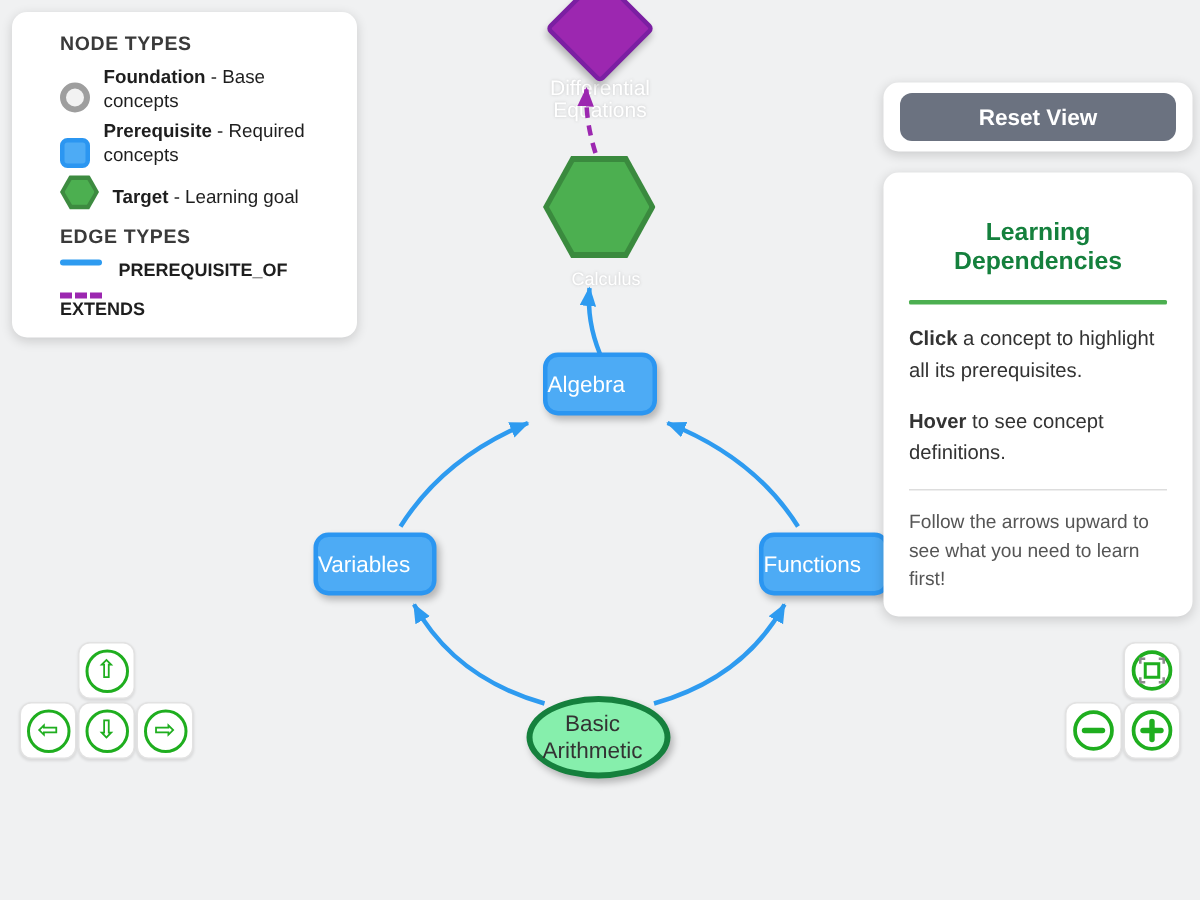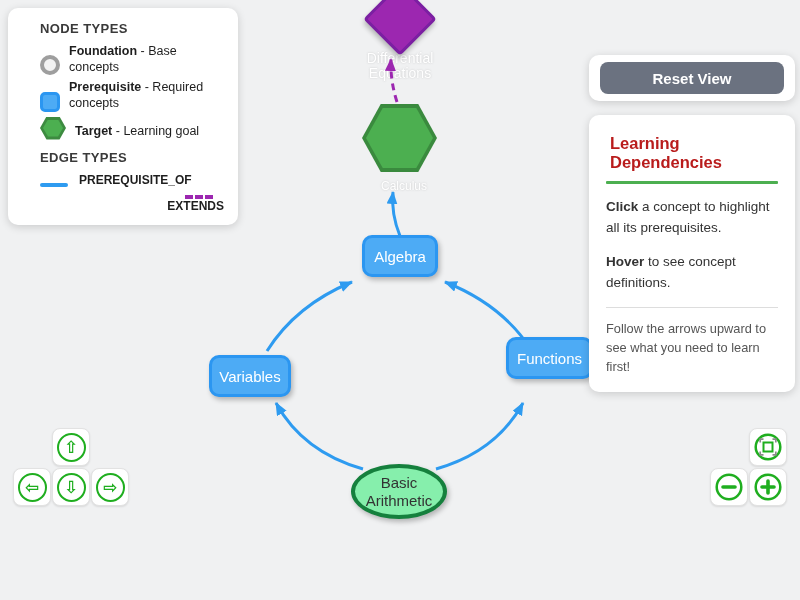--- a/index.html
+++ b/index.html
@@ -13,45 +13,45 @@
   .legend h3{margin:0 0 8px 0;font-size:13px;letter-spacing:.4px;color:#3a3a3a;}
   .legend h3.edge-h{margin-top:10px;}
   .lrow{display:flex;align-items:flex-end;margin-bottom:5px;}
   .lrow .txt{font-size:12.5px;color:#1e1e1e;line-height:1.25;}
   .licon{flex:0 0 auto;margin-right:9px;}
   .ic-circle{width:20px;height:20px;border-radius:50%;background:#f2f2f2;border:4px solid #9e9e9e;box-sizing:border-box;}
   .ic-square{width:20px;height:20px;border-radius:5px;background:#4dabf5;border:3px solid #2b96f1;box-sizing:border-box;}
   .ic-hex{width:26px;height:23px;background:#3d8b40;clip-path:polygon(25% 0,75% 0,100% 50%,75% 100%,25% 100%,0 50%);position:relative;}
   .ic-hex i{position:absolute;inset:3px;background:#4caf50;clip-path:polygon(25% 0,75% 0,100% 50%,75% 100%,25% 100%,0 50%);}
   .ic-diamond{width:17px;height:17px;background:#9c27b0;border:3px solid #7b1fa2;box-sizing:border-box;transform:rotate(45deg);margin:2px 3px 2px 1px;}
-  .erow{display:flex;align-items:flex-end;margin-bottom:8px;}
+  .erow{display:flex;align-items:flex-start;margin-bottom:8px;}
   .erow .lbl{font-weight:bold;font-size:12px;color:#1e1e1e;}
   .sw-solid{width:28px;height:4px;border-radius:2px;background:#2e9bf0;margin-right:11px;}
   .sw-dashed{width:28px;height:0;border-top:4px dashed #9c27b0;margin-right:11px;}
 
   
   .titlebar{position:absolute;left:240px;top:12px;width:330px;height:36px;
     background:rgba(255,255,255,0.9);border-radius:8px;z-index:5;
     box-shadow:0 1px 5px rgba(0,0,0,0.12);display:flex;align-items:center;justify-content:center;
     font-size:19px;font-weight:bold;color:#2d2d2d;}
 
   
   .reset-card{left:589px;top:55px;width:206px;height:46px;padding:7px 11px;box-sizing:border-box;}
   .reset-btn{width:100%;height:100%;background:#6b7280;border:none;border-radius:8px;
     color:#fff;font-weight:bold;font-size:15px;font-family:"Liberation Sans",sans-serif;cursor:pointer;}
   .info{left:589px;top:115px;width:206px;padding:15px 17px 16px 17px;box-sizing:border-box;}
-  .info h2{margin:4px;font-size:16.5px;color:#b91c1c;}
+  .info h2{margin:16px;font-size:16.5px;color:#15803d;text-align:center;}
   .info .rule{height:3px;background:#4caf50;margin:9px 0 13px 0;border-radius:1px;}
   .info p{margin:0 0 13px 0;font-size:13.5px;line-height:1.55;color:#333;}
   .info hr{border:none;border-top:1px solid #ddd;margin:13px 0 11px 0;}
   .info .foot{font-size:12.8px;color:#555;line-height:1.5;margin:0;}
 
   
   .edges{position:absolute;left:0;top:0;z-index:3;pointer-events:none;}
-  .node{position:absolute;z-index:4;display:flex;align-items:center;justify-content:center;text-align:center;}
+  .node{position:absolute;z-index:4;display:flex;align-items:center;justify-content:flex-start;text-align:center;}
   .node-rect{background:#4dabf5;border:3px solid #2b96f1;border-radius:10px;box-sizing:border-box;
     color:#fff;font-size:15px;box-shadow:2px 3px 5px rgba(0,0,0,0.25);cursor:pointer;}
   .node-ellipse{background:#86efac;border:4px solid #15803d;border-radius:50%;box-sizing:border-box;
     color:#333;font-size:15px;line-height:1.2;box-shadow:2px 3px 5px rgba(0,0,0,0.25);cursor:pointer;}
   .hex-outer{position:absolute;z-index:4;background:#3a8a3e;
     clip-path:polygon(25% 0,75% 0,100% 50%,75% 100%,25% 100%,0 50%);
     filter:drop-shadow(2px 3px 3px rgba(0,0,0,0.3));cursor:pointer;}
   .hex-inner{position:absolute;inset:4px;background:#4caf50;
     clip-path:polygon(25% 0,75% 0,100% 50%,75% 100%,25% 100%,0 50%);}
   .diamond{position:absolute;z-index:4;background:#9c27b0;border:3px solid #7b1fa2;box-sizing:border-box;
@@ -98,21 +98,21 @@
   <div class="nlabel" style="left:354px;top:179px;width:100px;font-size:12px;">Calculus</div>
 
   <div class="node node-rect" style="left:362px;top:235px;width:76px;height:42px;">
     <span>Algebra</span>
   </div>
 
   <div class="node node-rect" style="left:209px;top:355px;width:82px;height:42px;">
     <span>Variables</span>
   </div>
 
-  <div class="node node-rect" style="left:506px;top:337px;width:87px;height:42px;">
+  <div class="node node-rect" style="left:506px;top:355px;width:87px;height:42px;">
     <span>Functions</span>
   </div>
 
   <div class="node node-ellipse" style="left:351px;top:464px;width:96px;height:55px;">
     <span style="width:80px;">Basic Arithmetic</span>
   </div>
 
 
   <div class="card legend">
     <h3>NODE TYPES</h3>

